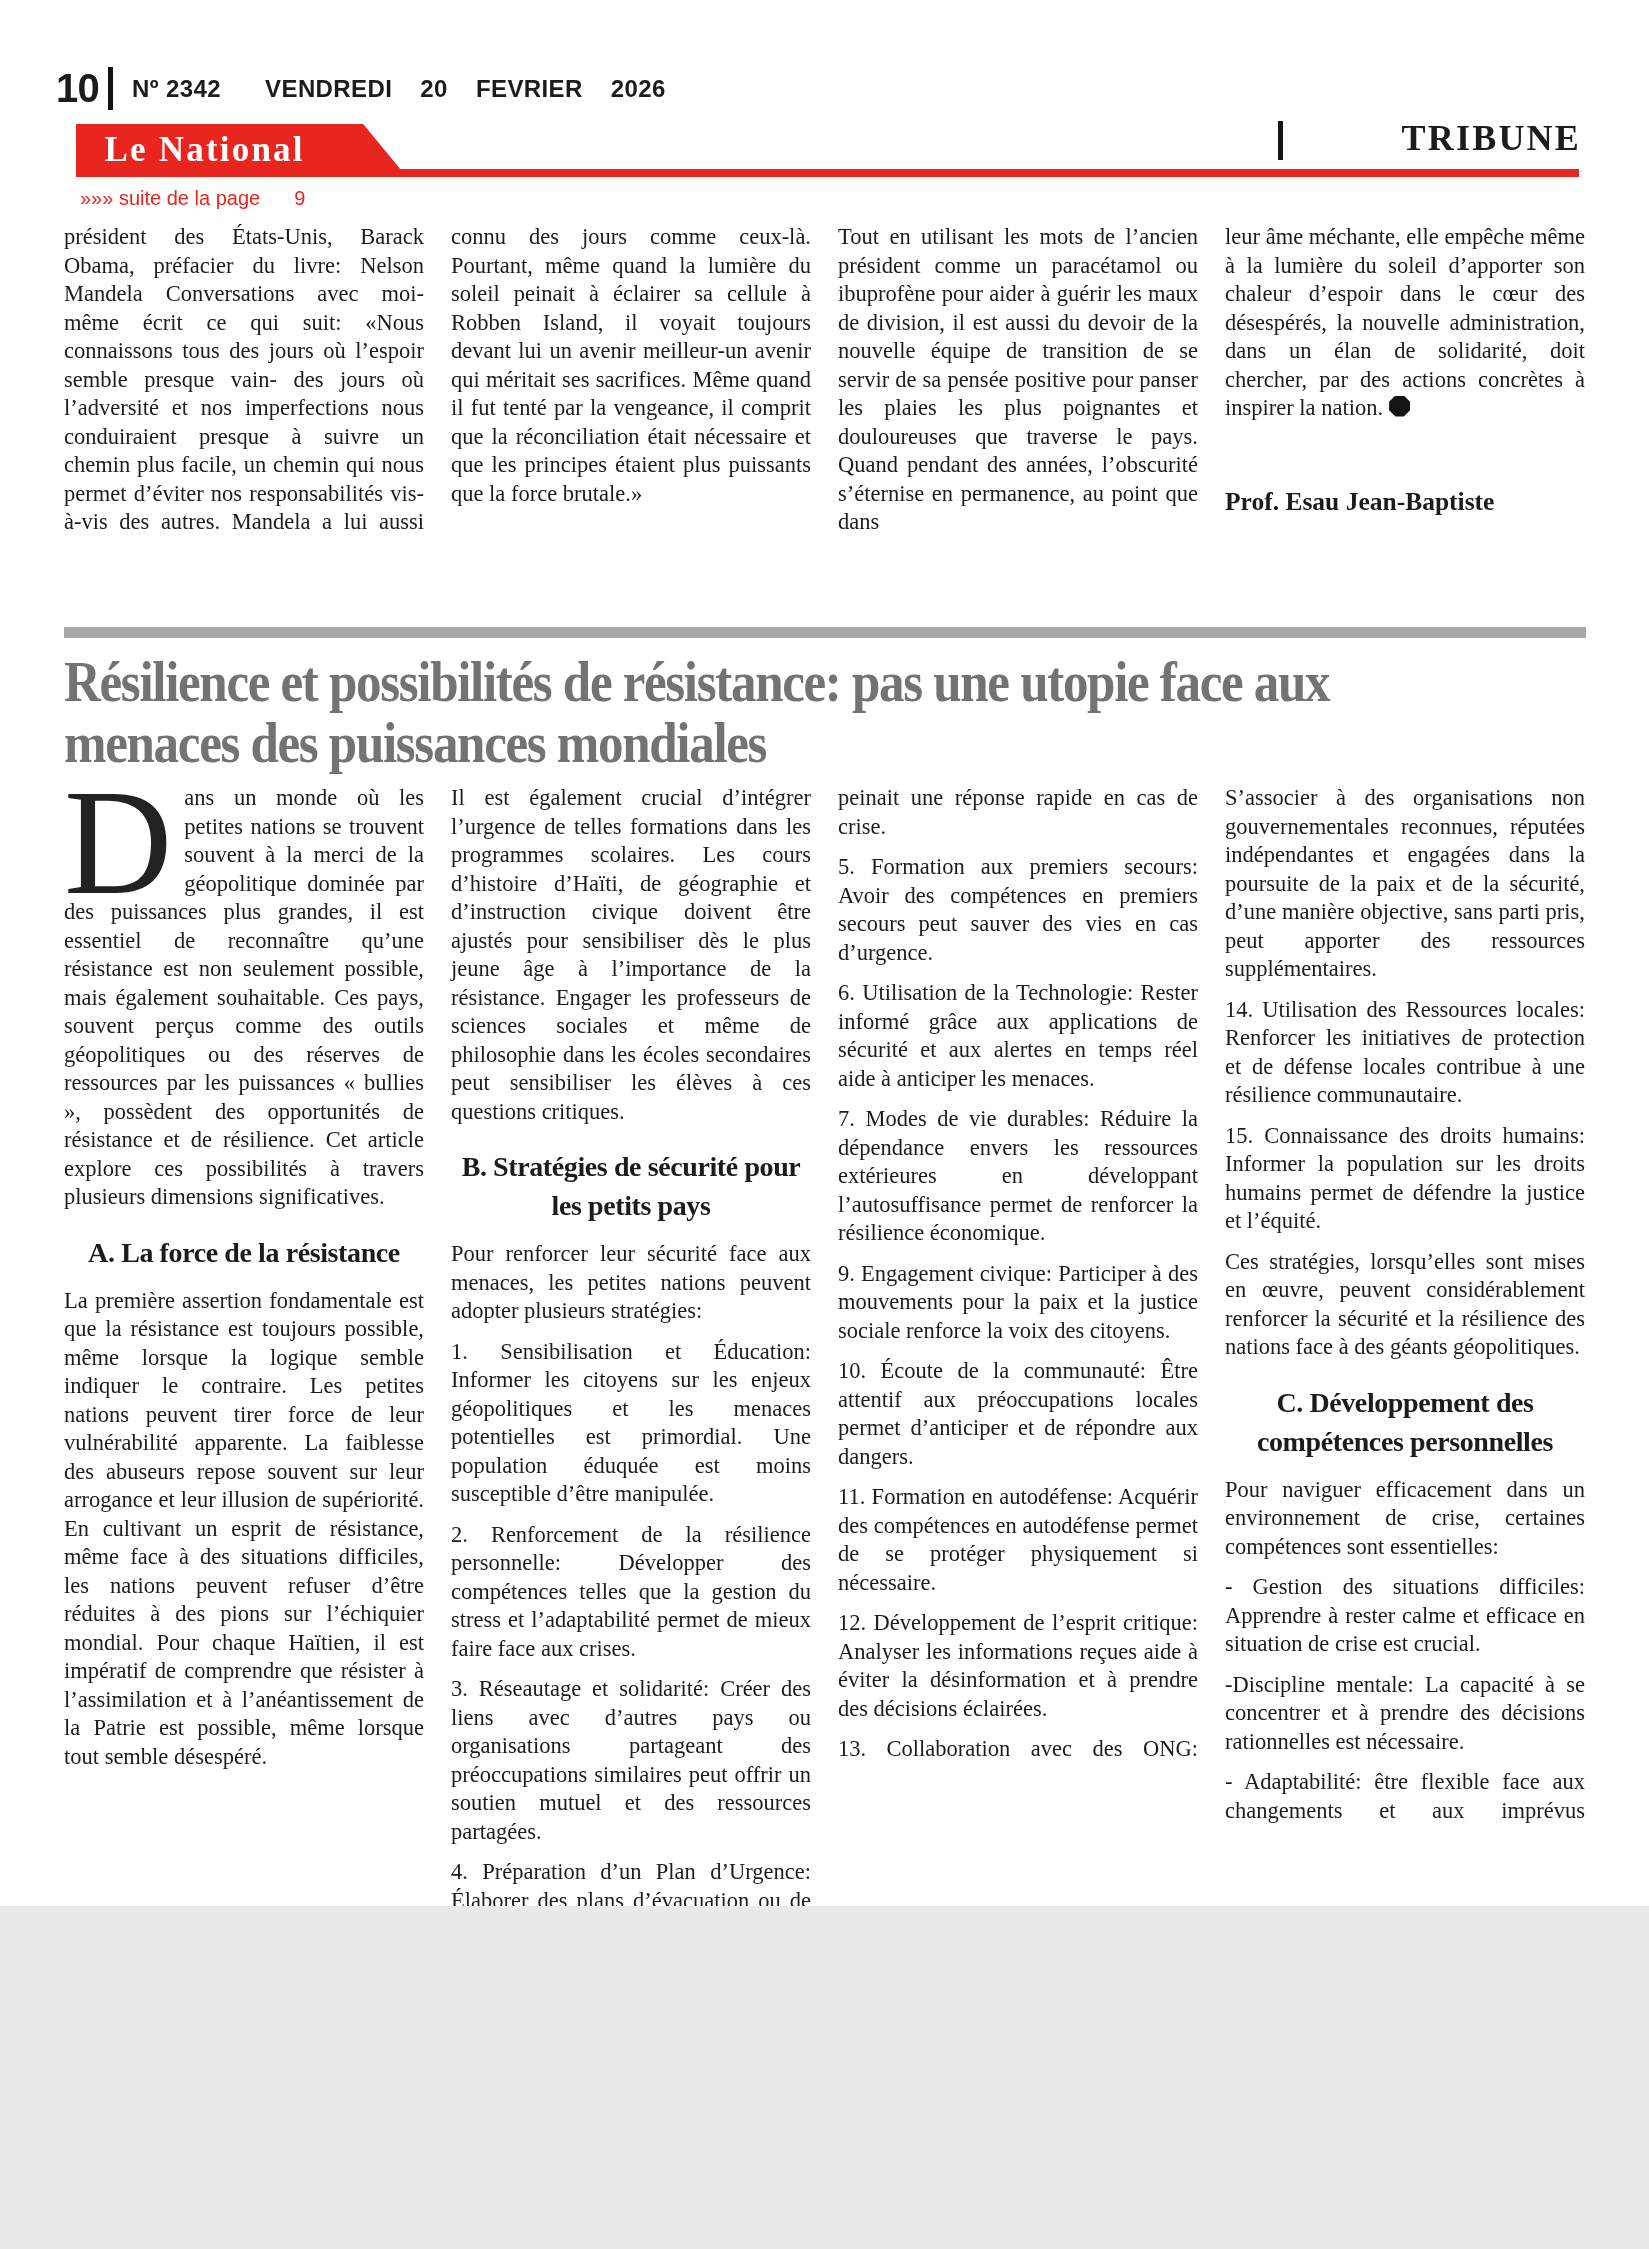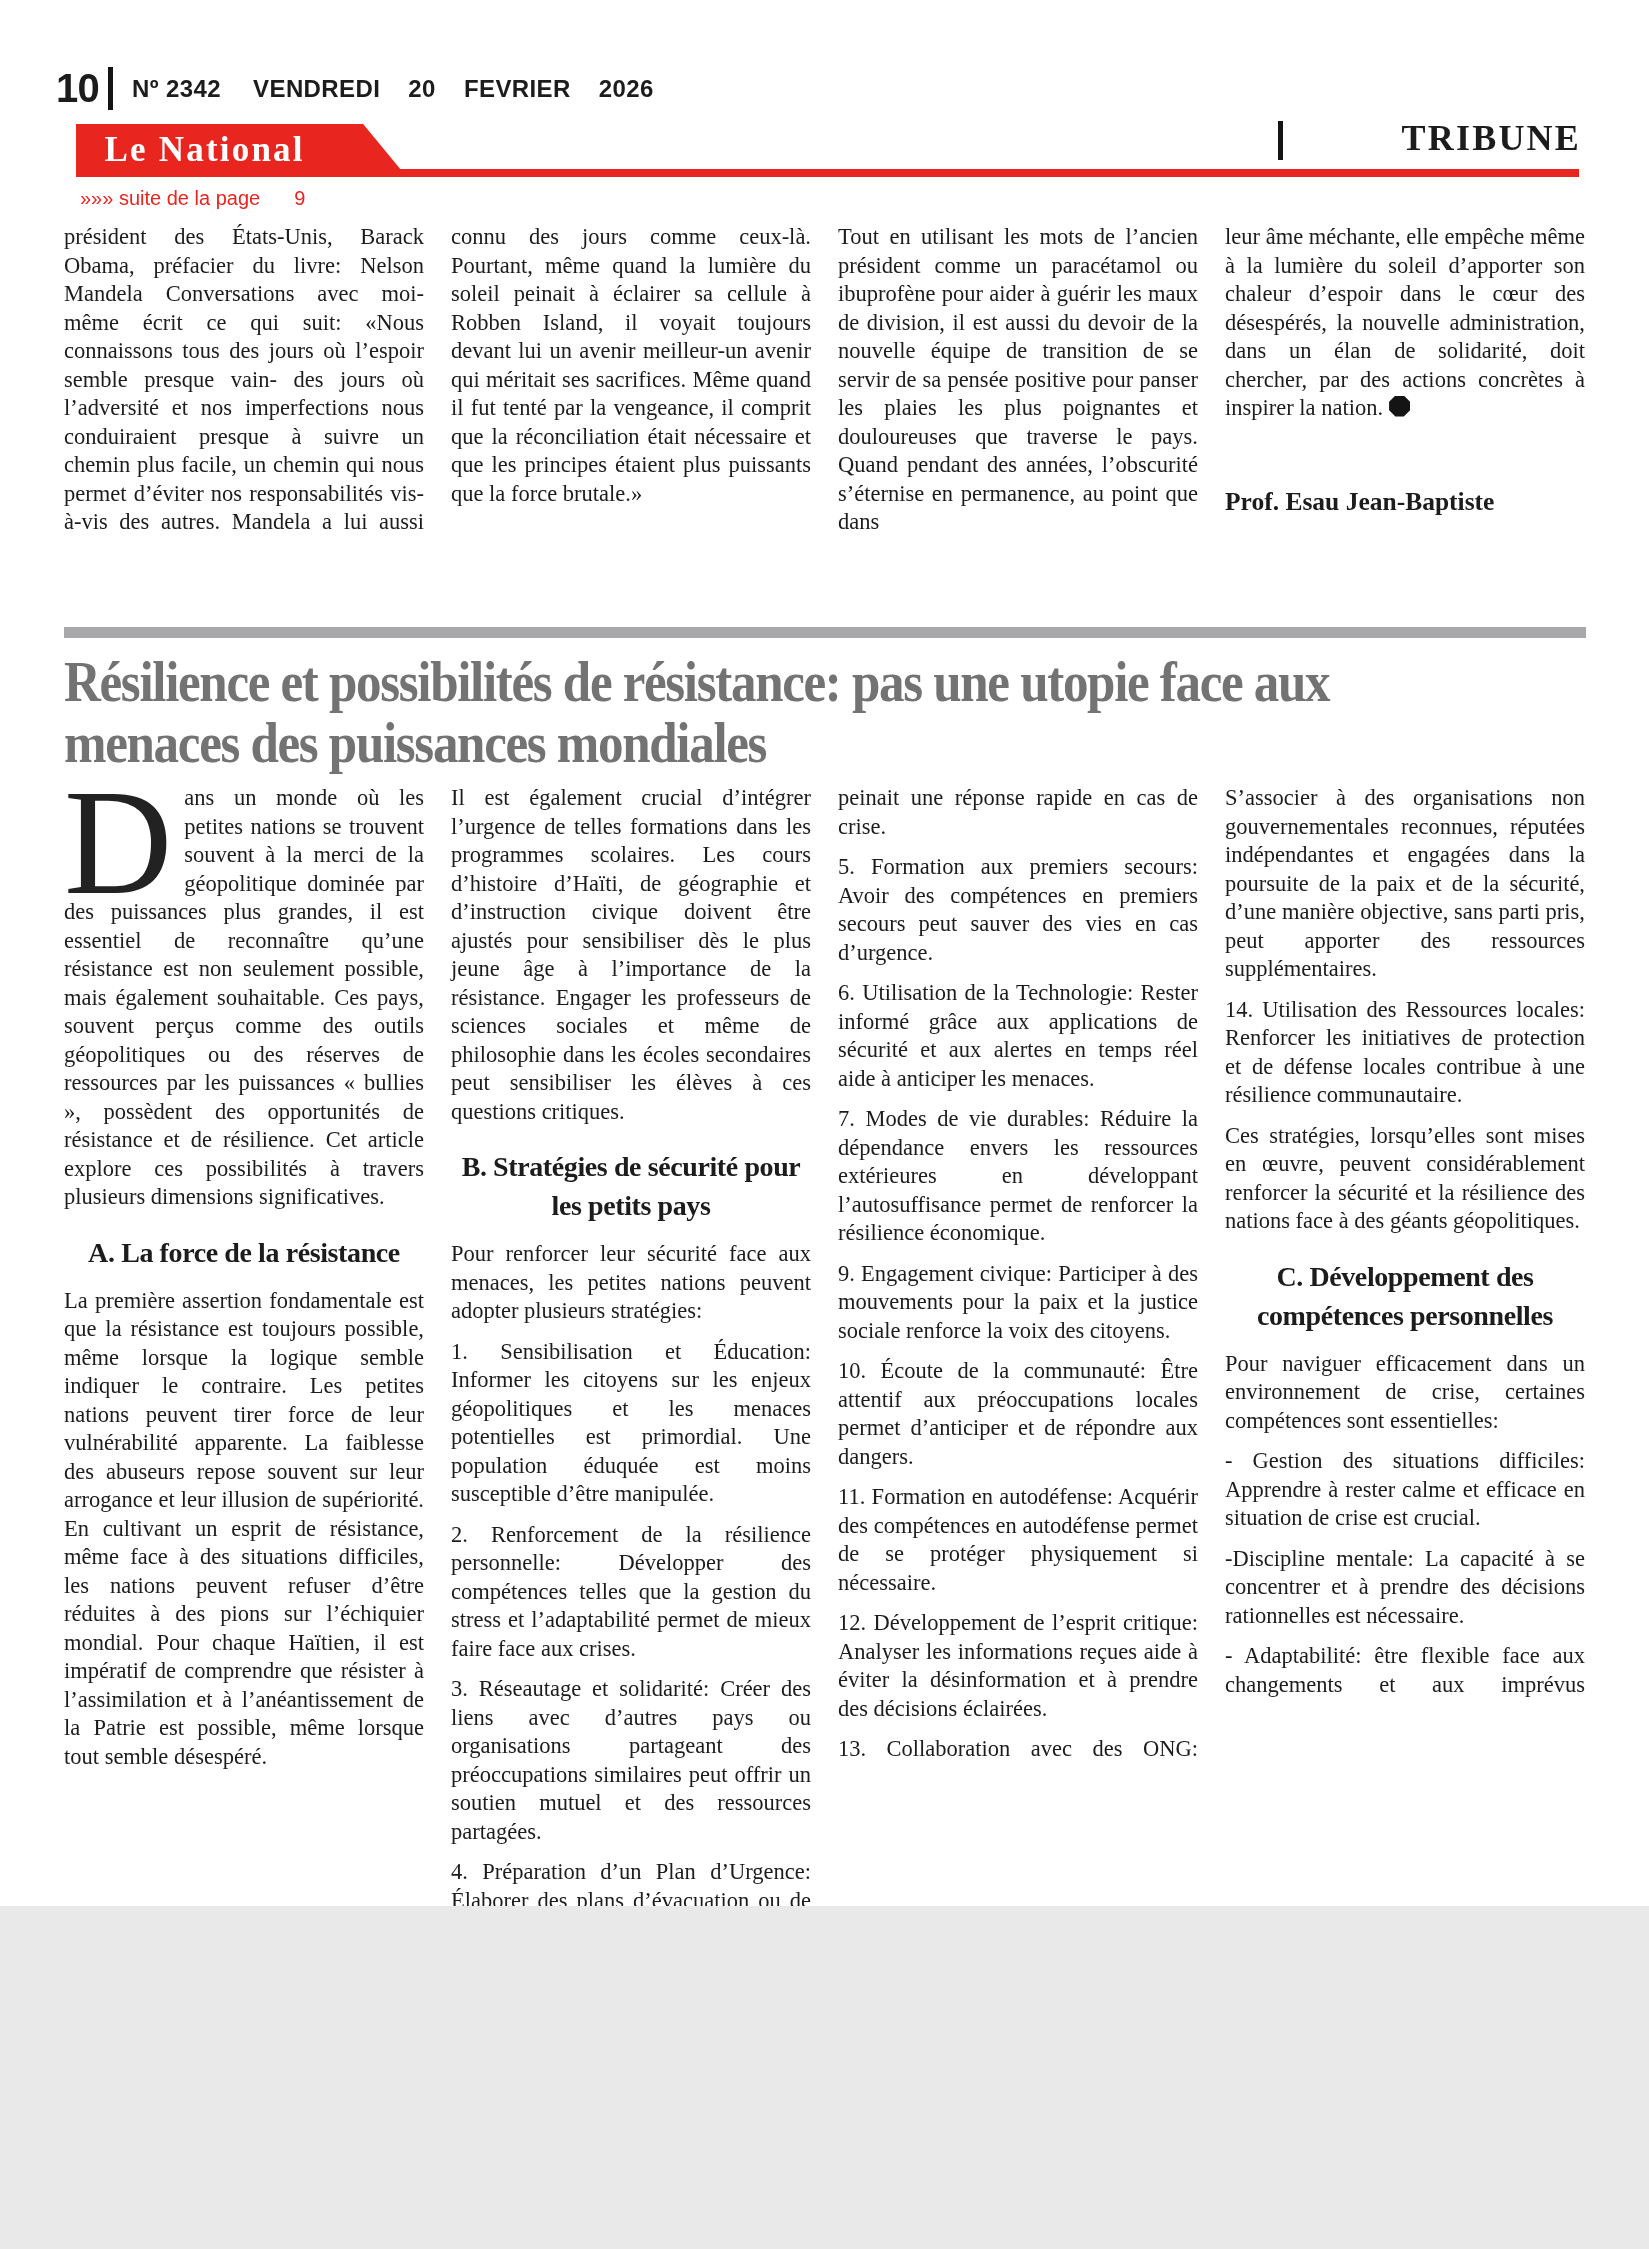--- a/index.html
+++ b/index.html
@@ -4,21 +4,21 @@
 <style>
   html,body{margin:0;padding:0;background:#e9e9e9;}
   .page{position:relative;width:1650px;height:1906px;background:#ffffff;margin:0 auto;
         font-family:"Liberation Serif",serif;color:#1c1c1c;overflow:hidden;}
 
   
   .folio{position:absolute;left:56px;top:66px;display:flex;align-items:center;
          font-family:"Liberation Sans",sans-serif;font-weight:bold;}
   .folio .pn{font-size:40px;letter-spacing:-0.7px;}
   .folio .pn-bar{width:4.5px;height:43px;background:#141414;margin:0 19.5px 0 9px;}
-  .folio .issue{font-size:24px;margin-right:32px;letter-spacing:0.4px;}
+  .folio .issue{font-size:24px;margin-right:44px;letter-spacing:0.4px;}
   .folio .date{font-size:24px;word-spacing:21px;letter-spacing:0.4px;}
 
   .banner{position:absolute;left:76px;top:124px;width:330px;height:52px;
           background:var(--red);clip-path:polygon(0 0,87% 0,100% 100%,0 100%);
           display:flex;align-items:center;}
   .banner .brand{color:#fff;font-family:"Liberation Serif",serif;font-weight:bold;
                  font-size:35px;letter-spacing:2.2px;margin-left:28.5px;white-space:nowrap;}
   .red-strip{position:absolute;left:76px;top:169px;width:1503px;height:8.2px;background:var(--red);}
 
   .tribune-bar{position:absolute;left:1278px;top:121px;width:4.5px;height:39px;background:#141414;}
@@ -128,20 +128,21 @@
       <p class="body">9. Engagement civique: Participer à des mouvements pour la paix et la justice sociale renforce la voix des citoyens.</p>
       <p class="body">10. Écoute de la communauté: Être attentif aux préoccupations locales permet d’anticiper et de répondre aux dangers.</p>
       <p class="body">11. Formation en autodéfense: Acquérir des compétences en autodéfense permet de se protéger physiquement si nécessaire.</p>
       <p class="body">12. Développement de l’esprit critique: Analyser les informations reçues aide à éviter la désinformation et à prendre des décisions éclairées.</p>
       <p class="body cont">13. Collaboration avec des ONG:</p>
     </div>
 
     <div class="col">
       <p class="body">S’associer à des organisations non gouvernementales reconnues, réputées indépendantes et engagées dans la poursuite de la paix et de la sécurité, d’une manière objective, sans parti pris, peut apporter des ressources supplémentaires.</p>
       <p class="body">14. Utilisation des Ressources locales: Renforcer les initiatives de protection et de défense locales contribue à une résilience communautaire.</p>
+      <p class="body">15. Connaissance des droits humains: Informer la population sur les droits humains permet de défendre la justice et l’équité.</p>
       <p class="body">Ces stratégies, lorsqu’elles sont mises en œuvre, peuvent considérablement renforcer la sécurité et la résilience des nations face à des géants géopolitiques.</p>
       <div class="h2">C. Développement des compétences personnelles</div>
       <p class="body">Pour naviguer efficacement dans un environnement de crise, certaines compétences sont essentielles:</p>
       <p class="body">- Gestion des situations difficiles: Apprendre à rester calme et efficace en situation de crise est crucial.</p>
       <p class="body">-Discipline mentale: La capacité à se concentrer et à prendre des décisions rationnelles est nécessaire.</p>
       <p class="body cont">- Adaptabilité: être flexible face aux changements et aux imprévus</p>
     </div>
 
   </div>
 

